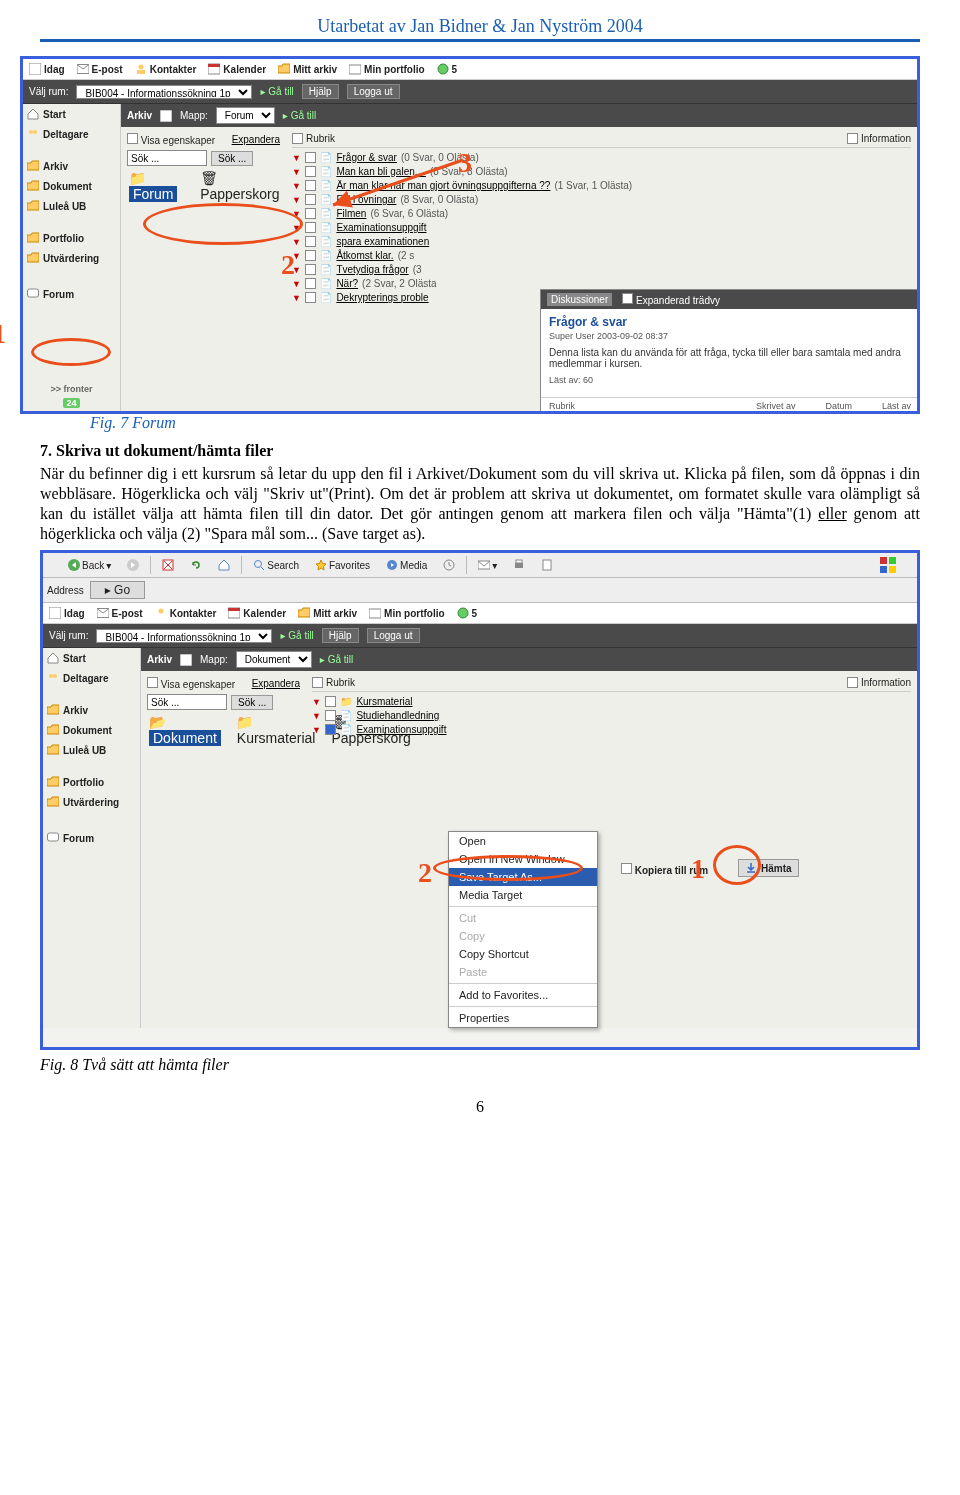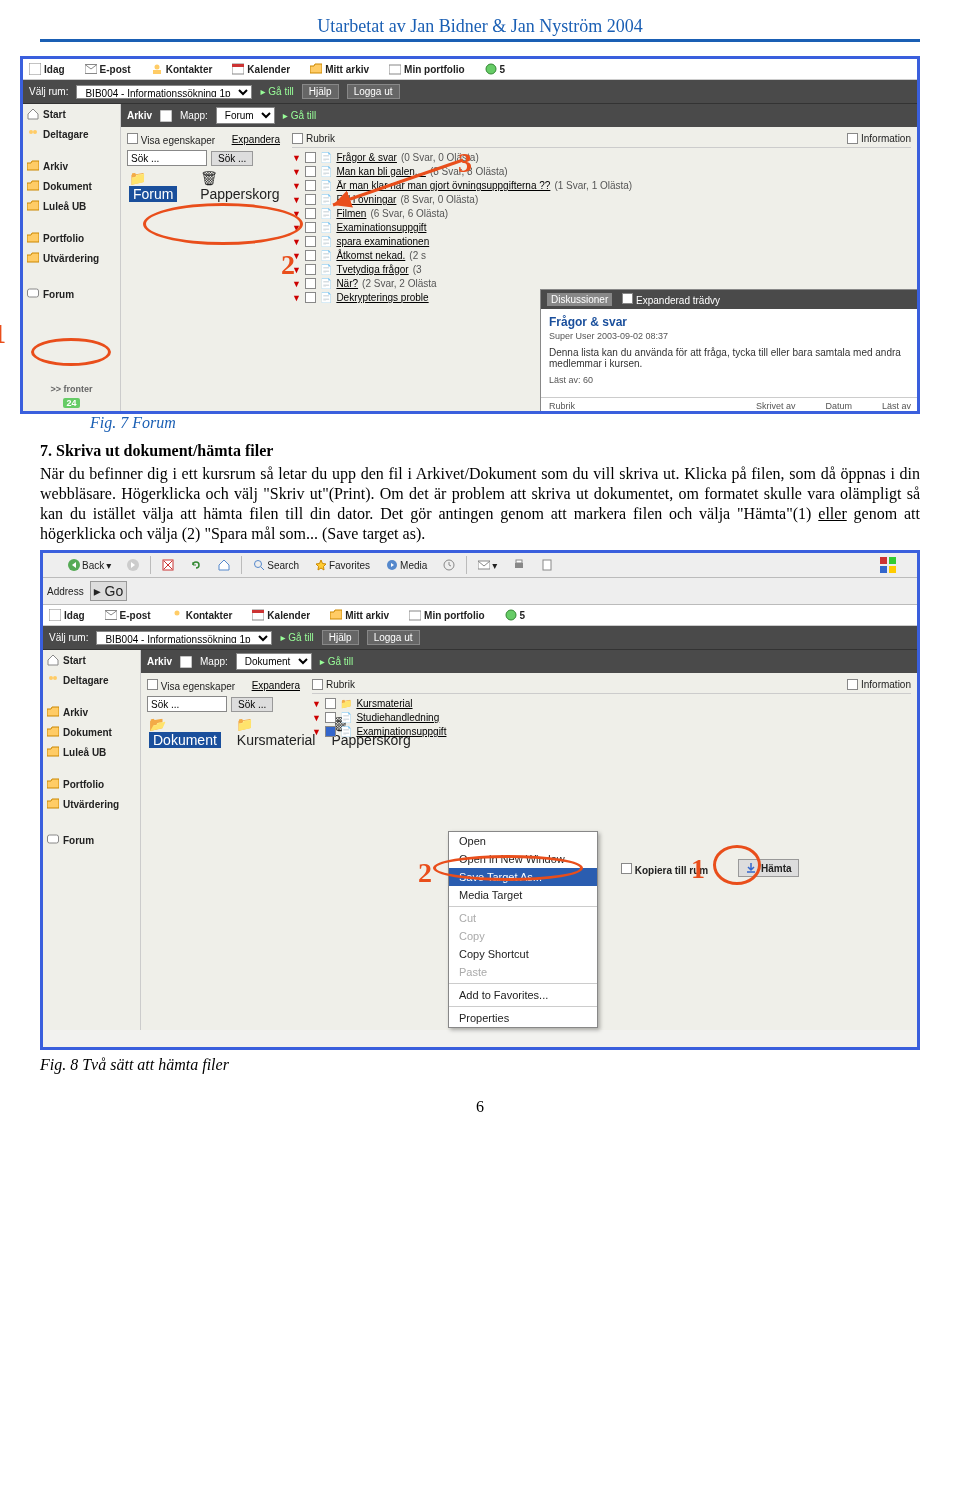--- a/index.html
+++ b/index.html
@@ -30,21 +30,21 @@
     font-size: 10px;
     color: #222;
     position: relative;
     overflow: hidden;
   }
   .topnav {
     background: #fff;
     border-bottom: 1px solid #ccc;
     padding: 4px 6px;
     display: flex;
-    gap: 20px;
+    gap: 12px;
     align-items: center;
   }
   .topnav span { display: inline-flex; align-items: center; gap: 3px; }
   .ico { width: 12px; height: 12px; display: inline-block; }
   .roomsel {
     background: #4a4a4a;
     color: #fff;
     padding: 4px 6px;
     display: flex;
     align-items: center;
@@ -121,21 +121,21 @@
   .fig-caption { font-family: "Comic Sans MS", cursive; color:#1a5fb4; font-size:16px; font-style:italic; margin-left:70px; }
   .section-head { font-weight:bold; font-size:16px; margin:4px 0 4px 0; }
   .para { font-size:16px; text-align: justify; margin-bottom: 6px; line-height:1.25; }
 
   
   .ie-toolbar { background:#eee; border-bottom:1px solid #bbb; padding:3px 20px; display:flex; align-items:center; gap:6px; font-size:10px; }
   .ie-toolbar .ie-btn { display:flex; align-items:center; gap:2px; padding:2px 4px; border:1px solid transparent; border-radius:3px; }
   .ie-toolbar .sep { width:1px; height:18px; background:#bbb; }
   .addr { background:#eee; border-bottom:1px solid #bbb; padding:3px 4px; display:flex; align-items:center; gap:6px; font-size:10px; }
   .addr input { flex:1; height:18px; border:1px solid #7a9; padding:1px 4px; font-size:10px; }
-  .addr .go { background:#ddd; border:1px solid #999; padding:1px 3px; font-size:14px; }
+  .addr .go { background:#ddd; border:1px solid #999; padding:1px 14px; font-size:12px; }
 
   .ctx-menu {
     position:absolute; background:#fff; border:1px solid #888;
     font-family:Tahoma, sans-serif; font-size:11px; width:150px;
     box-shadow:2px 2px 4px rgba(0,0,0,0.3);
   }
   .ctx-menu div { padding:3px 10px; }
   .ctx-menu .dis { color:#aaa; }
   .ctx-menu hr { border:none; border-top:1px solid #ccc; margin:2px 0; }
   .ctx-menu .hl { background:#2a5db0; color:#fff; }
@@ -334,21 +334,21 @@
                   </label>
               </div>
               <div class="thread-list" id="threads1">
                   <div class="thread"><span class="arrow-red">▼</span><span class="box-ck"></span> 📄 <span class="underline">Frågor &amp; svar</span> <span class="tiny">(0 Svar, 0 Olästa)</span></div>
                   <div class="thread"><span class="arrow-red">▼</span><span class="box-ck"></span> 📄 <span class="underline">Man kan bli galen....</span> <span class="tiny">(8 Svar, 8 Olästa)</span></div>
                   <div class="thread"><span class="arrow-red">▼</span><span class="box-ck"></span> 📄 <span class="underline">Är man klar när man gjort övningsuppgifterna ??</span> <span class="tiny">(1 Svar, 1 Olästa)</span></div>
                   <div class="thread"><span class="arrow-red">▼</span><span class="box-ck"></span> 📄 <span class="underline">Fel i övningar</span> <span class="tiny">(8 Svar, 0 Olästa)</span></div>
                   <div class="thread"><span class="arrow-red">▼</span><span class="box-ck"></span> 📄 <span class="underline">Filmen</span> <span class="tiny">(6 Svar, 6 Olästa)</span></div>
                   <div class="thread"><span class="arrow-red">▼</span><span class="box-ck"></span> 📄 <span class="underline">Examinationsuppgift</span> <span class="tiny"></span></div>
                   <div class="thread"><span class="arrow-red">▼</span><span class="box-ck"></span> 📄 <span class="underline">spara examinationen</span> <span class="tiny"></span></div>
-                  <div class="thread"><span class="arrow-red">▼</span><span class="box-ck"></span> 📄 <span class="underline">Åtkomst nekad.</span> <span class="tiny">(2 s</span></div>
+                  <div class="thread"><span class="arrow-red">▼</span><span class="box-ck"></span> 📄 <span class="underline">Åtkomst klar.</span> <span class="tiny">(2 s</span></div>
                   <div class="thread"><span class="arrow-red">▼</span><span class="box-ck"></span> 📄 <span class="underline">Tvetydiga frågor</span> <span class="tiny">(3</span></div>
                   <div class="thread"><span class="arrow-red">▼</span><span class="box-ck"></span> 📄 <span class="underline">När?</span> <span class="tiny">(2 Svar, 2 Olästa</span></div>
                   <div class="thread"><span class="arrow-red">▼</span><span class="box-ck"></span> 📄 <span class="underline">Dekrypterings proble</span> <span class="tiny"></span></div>
                 </div>
             </div>
           </div>
         </div>
       </div>
 
       <div class="popup" style="right:-3px; top:230px; width:380px;">

